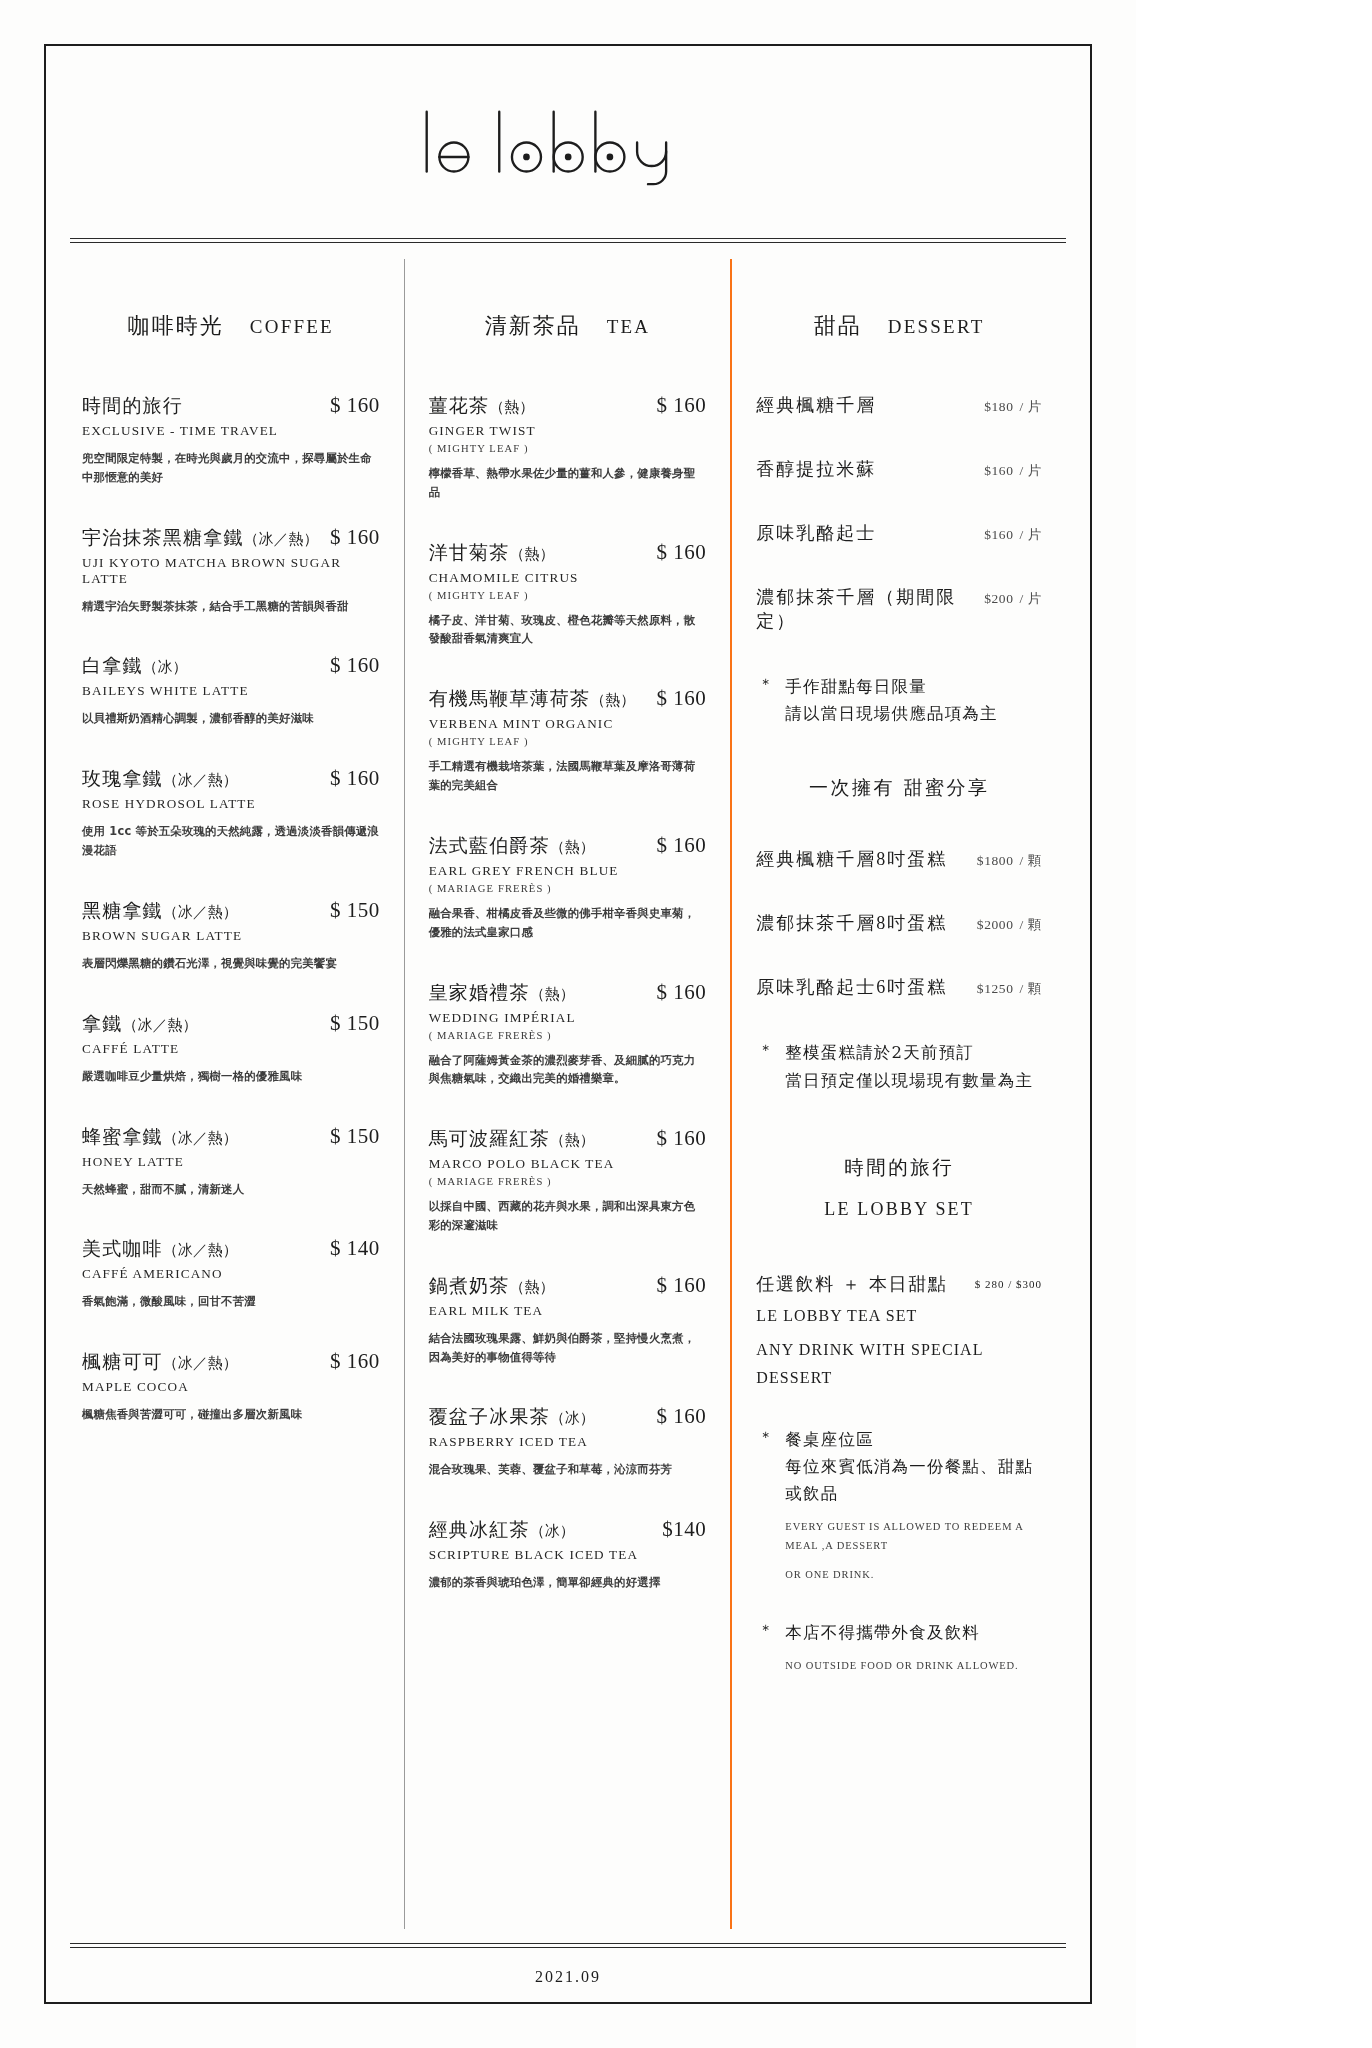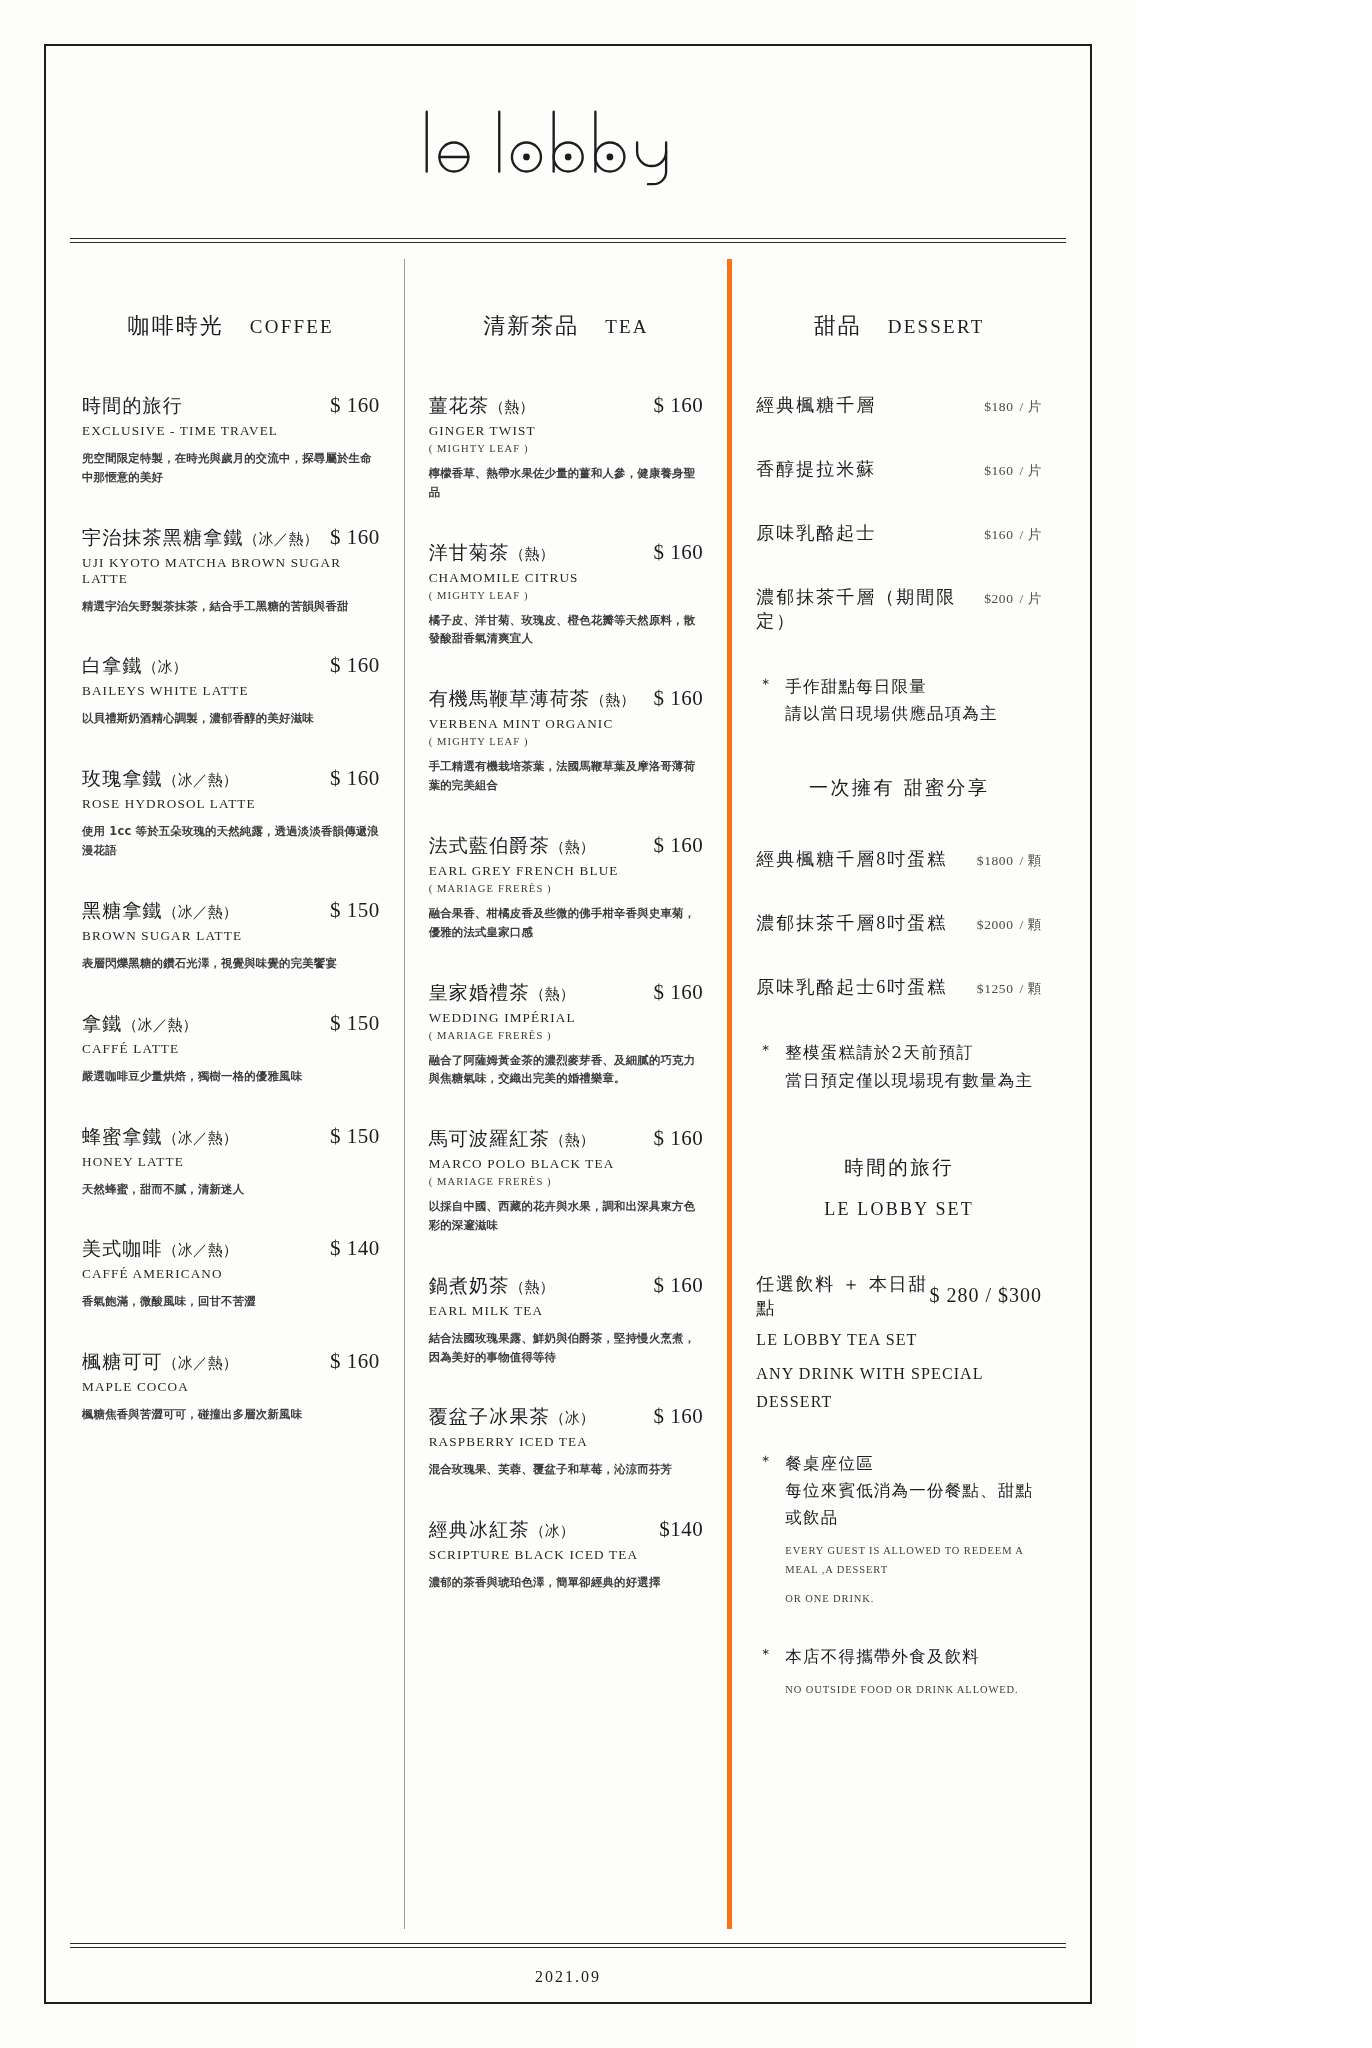--- a/index.html
+++ b/index.html
@@ -51,21 +51,21 @@
   .columns {
     display: flex;
     flex: 1 1 auto;
     padding-top: 16px;
   }
   .col {
     position: relative;
     padding: 0 24px;
   }
   .col-coffee { width: 33.5%; padding-left: 12px; }
-  .col-tea    { width: 33.0%; border-left: 1px solid #9a9a9a; border-right: 5px solid #f97316; }
+  .col-tea    { width: 33.0%; border-left: 1px solid #9a9a9a; border-right: 2px solid #f97316; }
   .col-dessert{ width: 33.5%; }
 
   .col-head {
     text-align: center;
     margin-top: 52px;
     margin-bottom: 52px;
     white-space: nowrap;
   }
   .col-head .zh {
     font-size: 22px;
@@ -206,21 +206,21 @@
   .set-line {
     display: flex;
     align-items: center;
     justify-content: space-between;
   }
   .set-line .zh {
     font-size: 18px;
     letter-spacing: 1.6px;
     font-family: "DejaVu Serif", "Liberation Serif", serif;
   }
-  .set-line .pr { font-size: 20px; letter-spacing: 1px; white-space: nowrap; }
+  .set-line .pr { font-size: 11px; letter-spacing: 1px; white-space: nowrap; }
   .set-en {
     font-size: 16px;
     letter-spacing: 1.1px;
     line-height: 1.75;
     margin-top: 6px;
   }
 
   
   .footer {
     margin-top: 14px;

